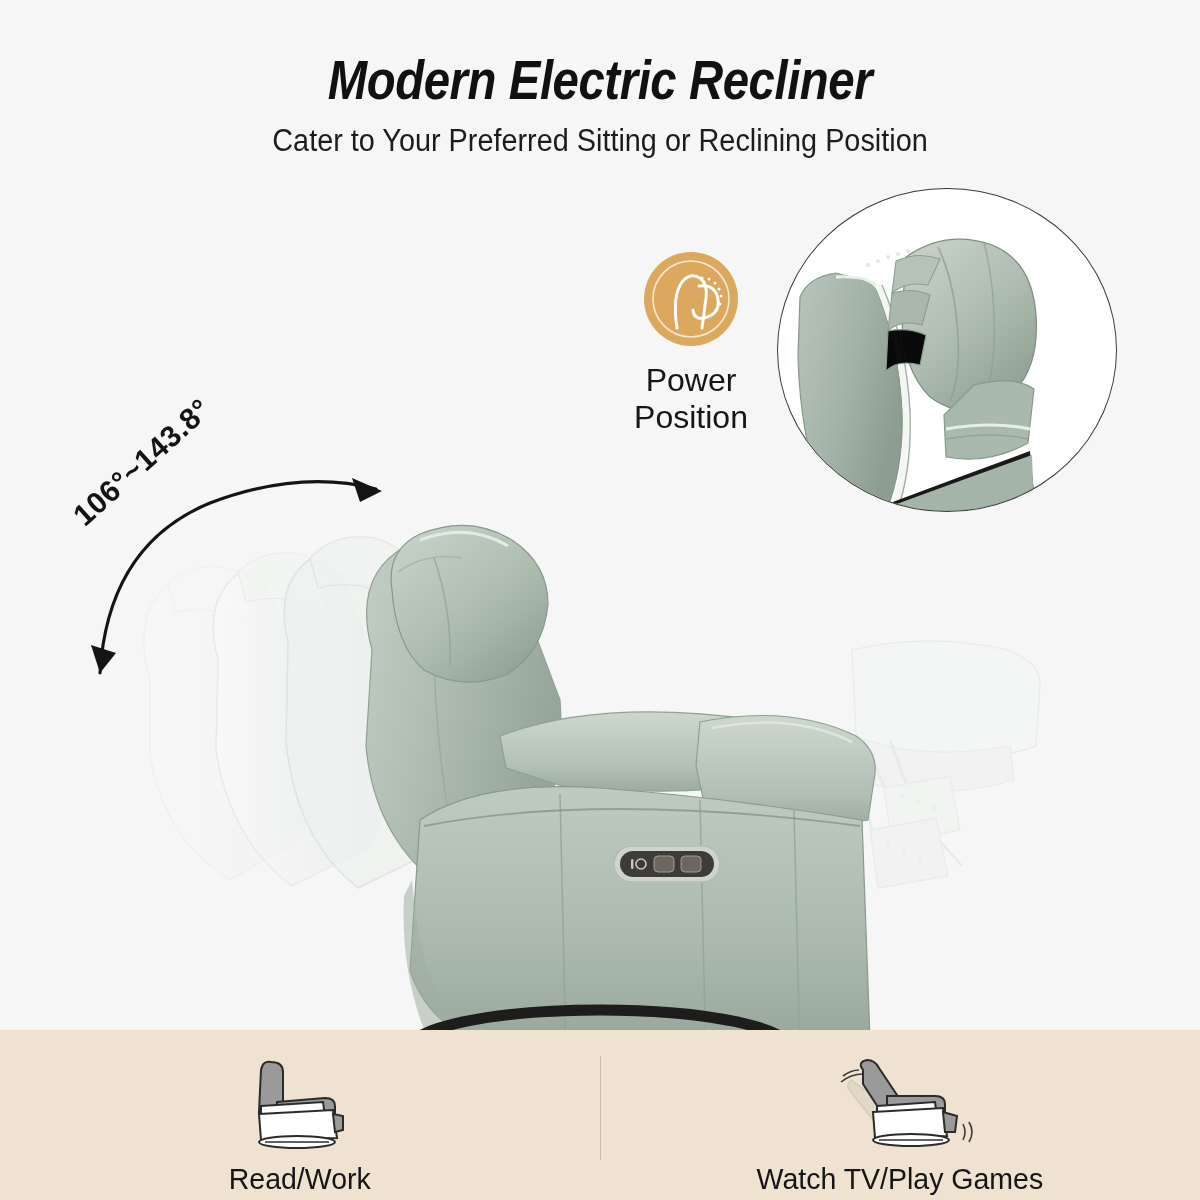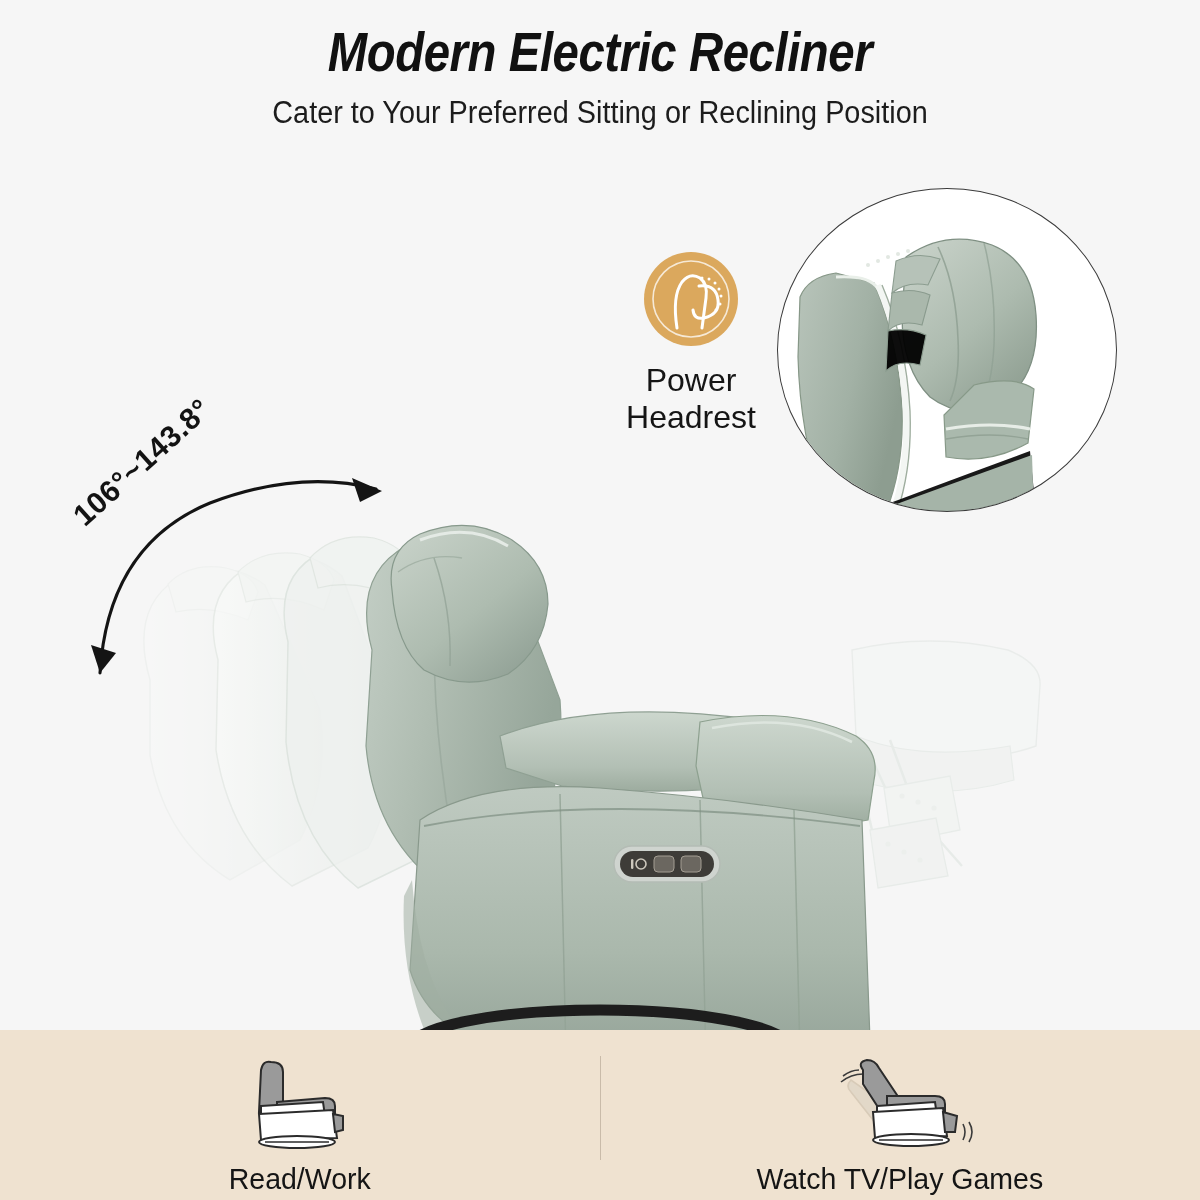--- a/index.html
+++ b/index.html
@@ -12,21 +12,21 @@
     overflow: hidden;
     position: relative;
   }
 
   
   .header {
     position: absolute;
     top: 0; left: 0; right: 0;
     height: 180px;
     text-align: center;
-    padding-top: 24px;
+    padding-top: 52px;
   }
   .title {
     font-size: 55px;
     font-weight: 700;
     font-style: italic;
     letter-spacing: -0.5px;
     color: #111111;
     font-family: "Liberation Sans Narrow", "Liberation Sans", sans-serif;
     transform: scaleX(0.86);
     line-height: 1.05;
@@ -280,21 +280,21 @@
           <circle cx="71" cy="31" r="1.5"></circle>
             <circle cx="75" cy="37" r="1.5"></circle>
           <circle cx="77" cy="44" r="1.5"></circle>
             <circle cx="76" cy="52" r="1.5"></circle>
           <circle cx="72" cy="58" r="1.5"></circle>
         </g>
       </svg>
     </div>
     <div class="badge-label">
       <span>Power</span><br>
-      <span>Headrest</span>
+      <span>Position</span>
     </div>
   </div>
 
   <div class="inset">
     <svg width="340" height="324" viewBox="0 0 340 324">
       <defs>
         <linearGradient id="zBack" x1="0" y1="0" x2="1" y2="0.5">
           <stop offset="0%" stop-color="#b8c4ba"></stop>
           <stop offset="60%" stop-color="#a2b1a5"></stop>
           <stop offset="100%" stop-color="#8d9d90"></stop>

